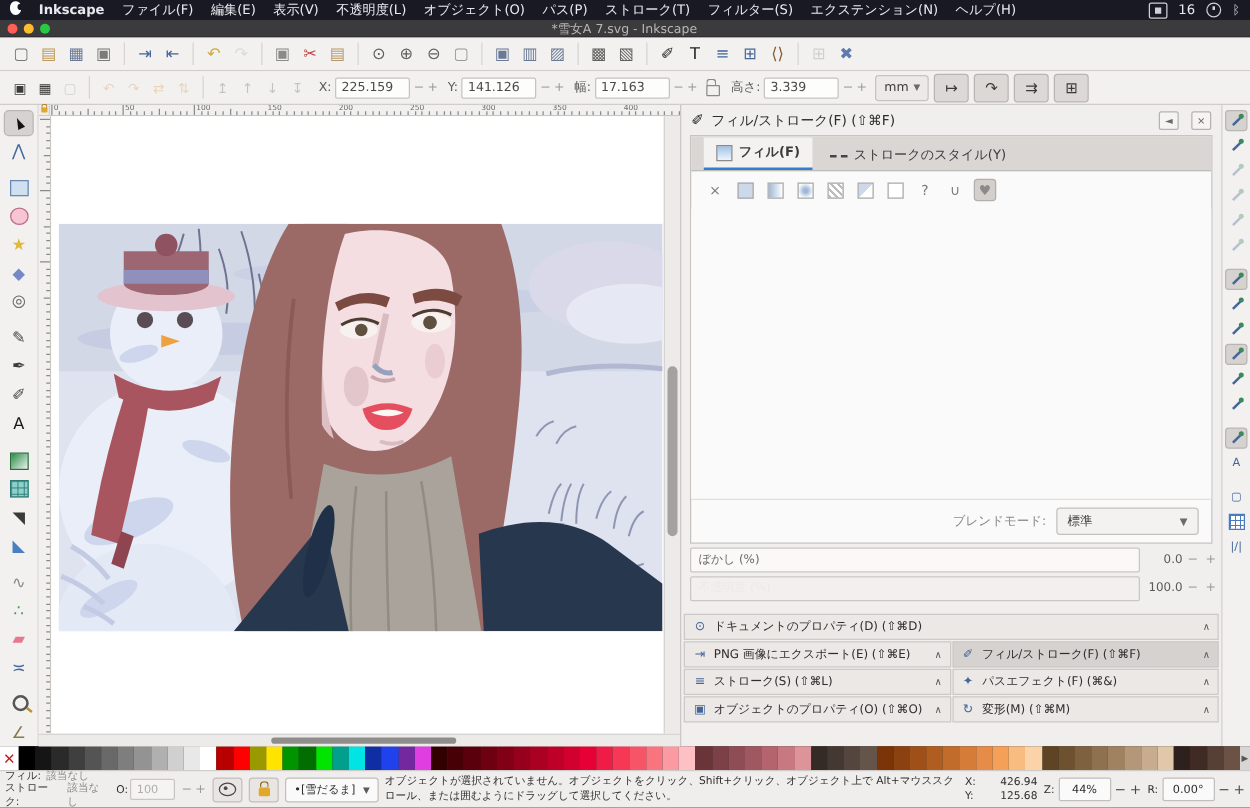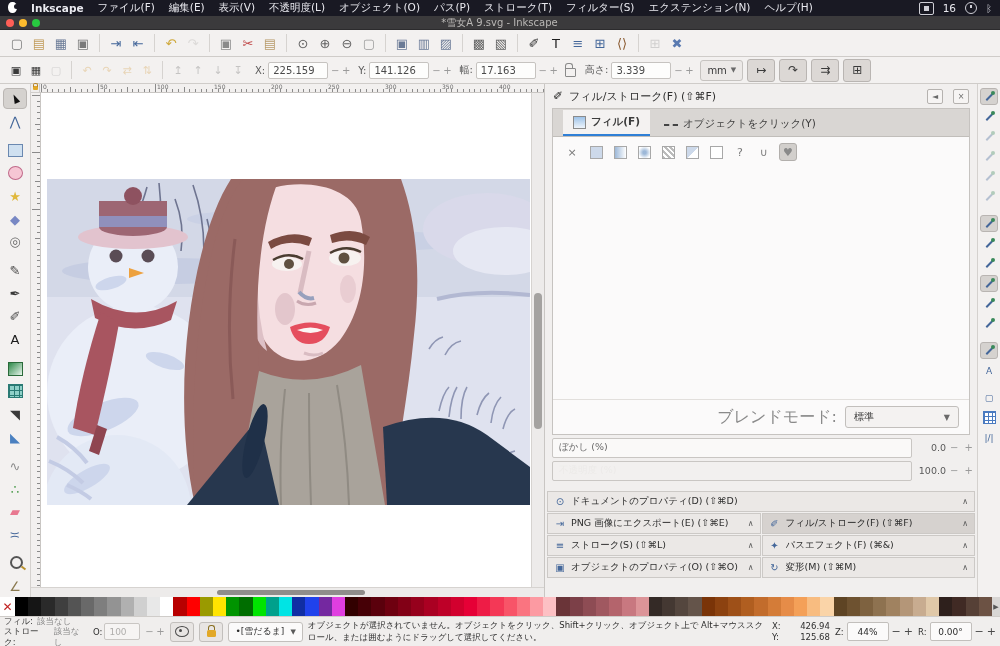--- a/index.html
+++ b/index.html
@@ -91,21 +91,21 @@
   .pbtn.active{background:#d2cfcc;border:1px solid #b2afac;box-sizing:border-box;}
   .pq-flat{background:#cdd9ea;}
   .pq-lin{background:linear-gradient(90deg,#9db8d8,#fff);}
   .pq-rad{background:radial-gradient(circle,#9db8d8 20%,#fff 80%);}
   .pq-pat{background:repeating-linear-gradient(45deg,#bbb 0 2px,#fff 2px 4px);}
   .pq-swa{background:linear-gradient(135deg,#cdd9ea 50%,#fff 50%);}
   .pq-unk{background:#fff;}
   .noobj{padding:2px 10px 6px;font-weight:bold;font-size:10.5px;color:#1e1e1e;}
   .fillspacer{flex:1;background:#fbfafa;}
   .blendrow{height:34px;flex:0 0 34px;display:flex;align-items:center;justify-content:flex-end;gap:8px;padding:0 10px;border-top:1px solid #e2dfdc;}
-  .blendlb{color:#8a8a8a;font-size:16px;}
+  .blendlb{color:#8a8a8a;font-size:10px;}
   .blendsel{width:96px;height:20px;background:#f4f2f1;border:1px solid #c2bfbc;border-radius:3px;display:flex;align-items:center;padding:0 8px;font-size:10px;color:#3a3a3a;}
   .blendsel .ar{margin-left:auto;color:#6a6a6a;font-size:8px;}
   .sliders{flex:0 0 48px;display:flex;flex-direction:column;justify-content:center;gap:3px;padding:0 7px 4px;}
   .slrow{display:flex;align-items:center;gap:4px;}
   .slbar{flex:1;height:18px;background:#faf9f8;border:1px solid #c9c6c3;border-radius:2px;display:flex;align-items:center;padding-left:6px;font-size:9.5px;color:#6a6a6a;}
   .slbar.ghost{color:#eceae8;background:#f2f0ef;}
   .slval{width:30px;text-align:right;font-size:9.5px;color:#5a5a5a;}
   .slpm{color:#9a9a9a;font-size:10px;width:20px;display:flex;gap:6px;}
   
   .docks{flex:0 0 96px;display:grid;grid-template-columns:1fr 1fr;gap:1px;padding:4px 2px 10px;align-content:start;}
@@ -180,21 +180,21 @@
       <span>16</span>
       <span class="mb-clock"></span>
       <span class="mb-bt">ᛒ</span>
     </div>
   </div>
 
   <div class="titlebar">
     <span class="tl r"></span>
     <span class="tl y"></span>
     <span class="tl g"></span>
-    <span class="wtitle">*雪女A 9.svg - Inkscape</span>
+    <span class="wtitle">*雪女A 7.svg - Inkscape</span>
   </div>
 
   <div class="toolbar">
     <div style="display:flex;align-items:center;">
         <div class="cbtn">
           <span class="glyph" style="color: rgb(122, 122, 122);">▢</span>
         </div>
         <div class="cbtn">
           <span class="glyph" style="color: rgb(192, 154, 88);">▤</span>
         </div>
@@ -747,21 +747,21 @@
         </span>
       </div>
       <div class="frame">
         <div class="tabbar">
           <div class="tab active">
             <span class="tabic-fill"></span>
             <span>フィル(F)</span>
           </div>
           <div class="tab">
             <span class="tabic-style"></span>
-            <span>オブジェクトをクリック(Y)</span>
+            <span>ストロークのスタイル(Y)</span>
           </div>
         </div>
         <div class="paintrow">
             <div class="pbtn">×</div>
             <div class="pbtn">
               <span class="sq pq-flat"></span>
             </div>
             <div class="pbtn">
               <span class="sq pq-lin"></span>
             </div>

